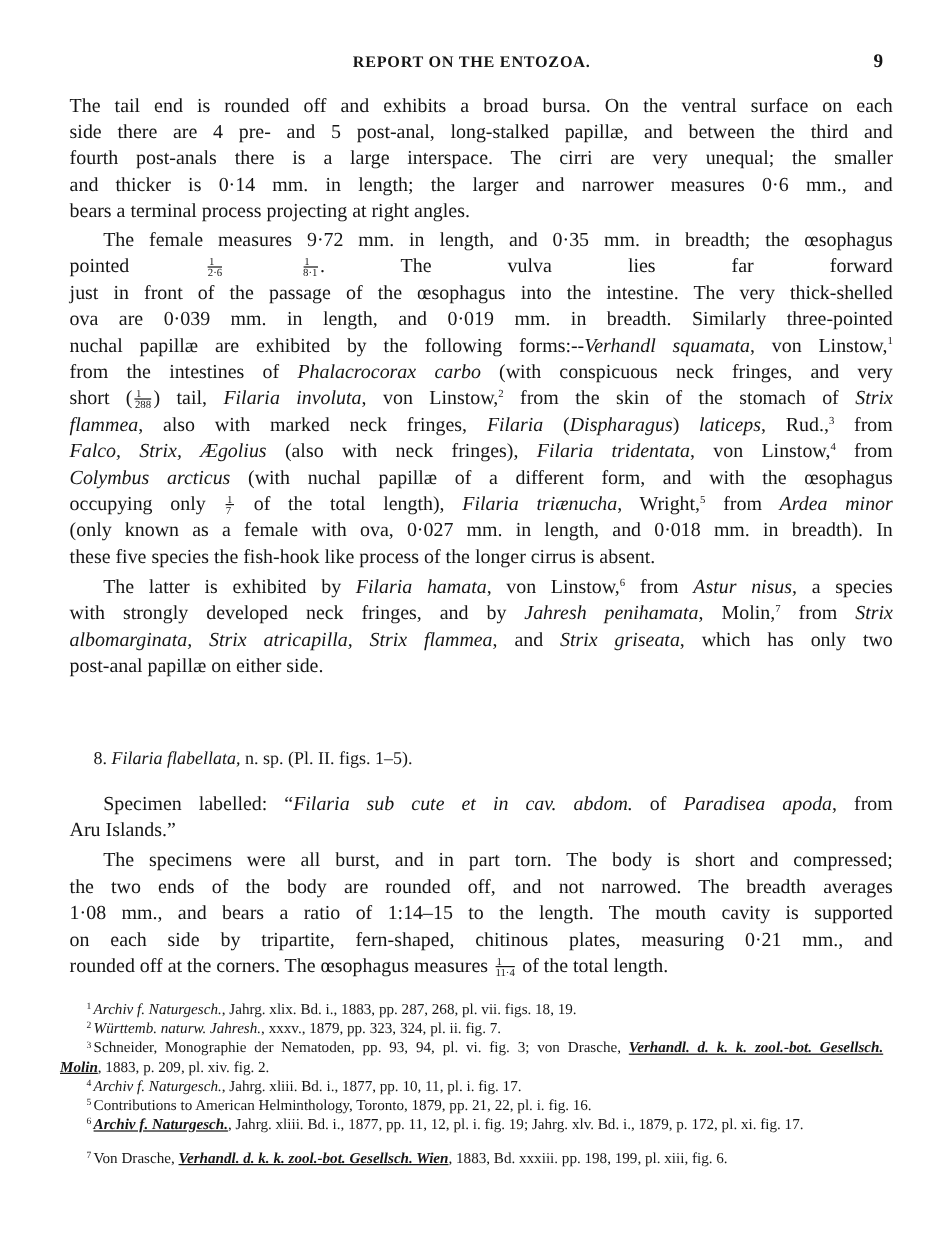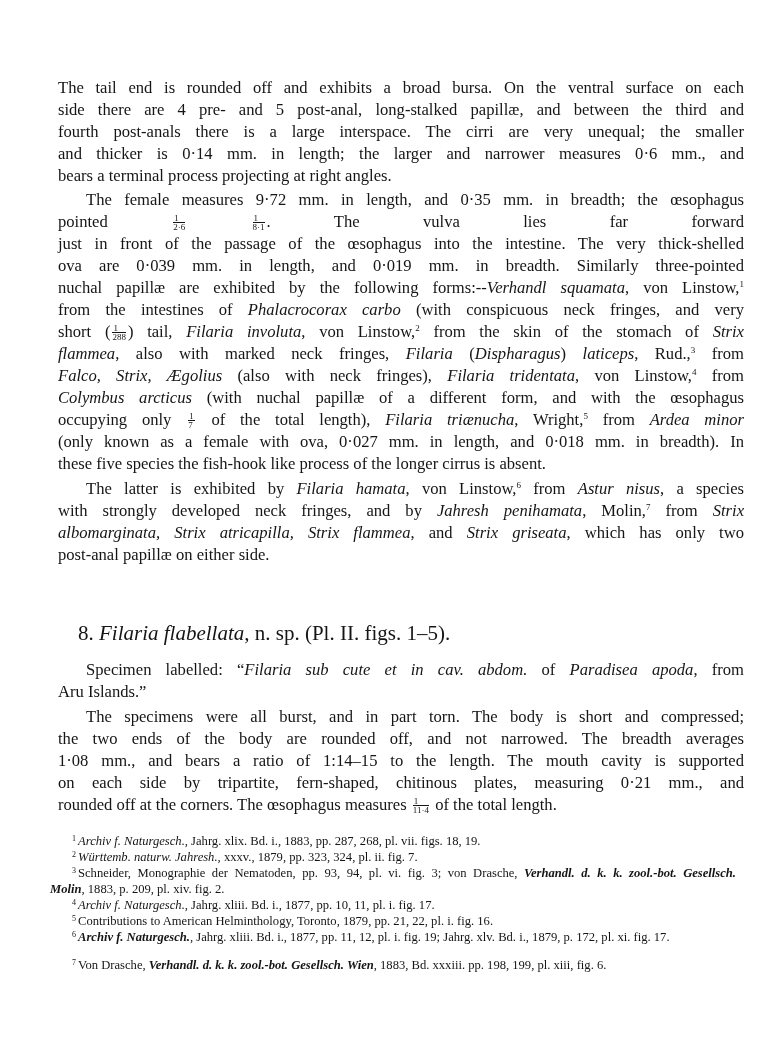--- a/index.html
+++ b/index.html
@@ -16,34 +16,38 @@
           text-align-last: justify; margin-left: 8px; }
   .line.last { text-align-last: left; }
   .line.indent { left: 78px; width: 658px; }
   i, .it { font-style: italic; }
   sup { font-size: 9px; vertical-align: 6px; line-height: 0; }
   .frac { display: inline-block; vertical-align: -3px; font-size: 9px; line-height: 8px;
           text-align: center; margin: 0 2px; }
   .frac span { display: block; }
   .frac .num { border-bottom: 1px solid #151515; padding: 0 1px; }
 
-  .heading { position: absolute; left: 78px; top: 622px; font-size: 21px; line-height: 22px; white-space: nowrap; }
+  .heading { position: absolute; left: 78px; top: 622px; font-size: 15px; line-height: 22px; white-space: nowrap; }
 
   .fn { position: absolute; left: 72px; width: 660px; font-size: 12.6px; line-height: 15px;
         white-space: nowrap; }
   .fn.cont { left: 50px; }
   .fn.wide { text-align: justify; text-align-last: justify; width: 664px; }
   .fn sup { font-size: 8px; vertical-align: 4px; margin-right: 2px; }
-  .b { font-weight: bold; }
+  .b { font-weight: bold; text-decoration: underline; }
 </style>
 </head>
 <body>
 
 <div class="page">
 
+  <div class="running-head">
+    <div class="running-title">REPORT ON THE ENTOZOA.</div>
+    <div class="page-number">9</div>
+  </div>
 
   <div>
     <div class="line" style="top:77px">The tail end is rounded off and exhibits a broad bursa.  On the ventral surface on each</div>
     <div class="line" style="top:99px">side there are 4 pre- and 5 post-anal, long-stalked papillæ, and between the third and</div>
     <div class="line" style="top:121px">fourth post-anals there is a large interspace.  The cirri are very unequal; the smaller</div>
     <div class="line" style="top:143px">and thicker is 0·14 mm. in length; the larger and narrower measures 0·6 mm., and</div>
     <div class="line last" style="top:165px">bears a terminal process projecting at right angles.</div>
   </div>
 
   <div>

